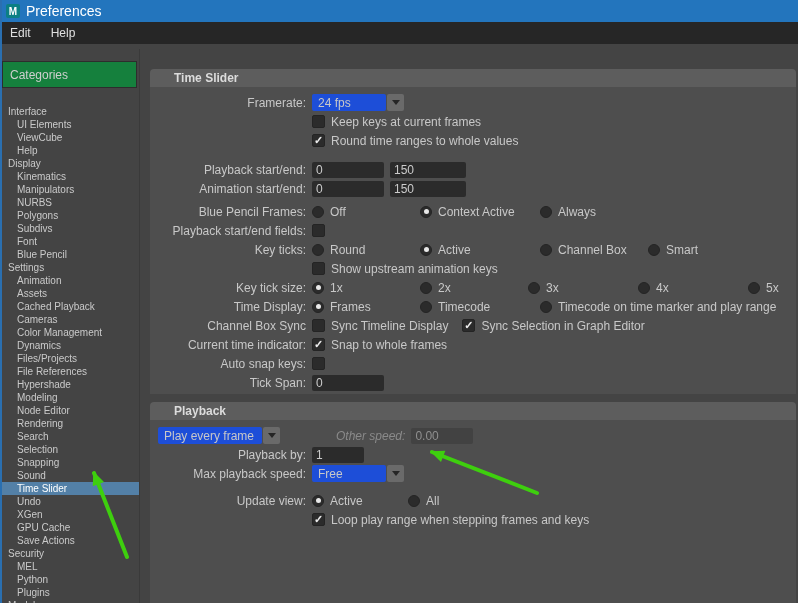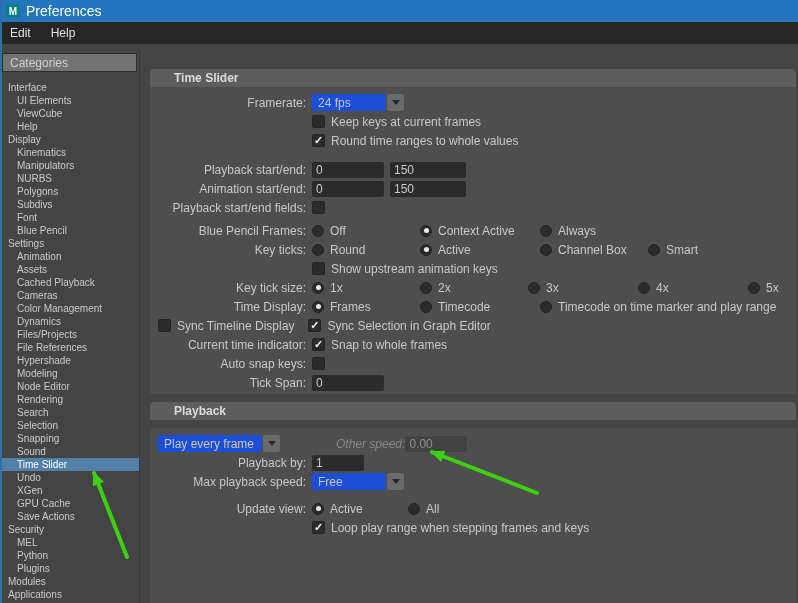--- a/index.html
+++ b/index.html
@@ -10,31 +10,31 @@
 
   .titlebar{flex:0 0 22px;background:#2375bd;display:flex;align-items:center;gap:6px;padding-left:6px;}
   .app-icon{width:14px;height:14px;background:#0c7f84;border-radius:2px;color:#ffffff;font-size:10px;font-weight:bold;display:flex;align-items:center;justify-content:center;}
   .title-text{color:#ffffff;font-size:14px;}
 
   .menubar{flex:0 0 22px;background:#262626;display:flex;align-items:center;color:#e0e0e0;font-size:12px;}
   .menu-item{padding:0 10px;height:100%;display:flex;align-items:center;cursor:default;}
 
   .body-area{flex:1;display:flex;padding-top:5px;background:#444444;min-height:0;}
   .sidebar{flex:0 0 140px;width:140px;display:flex;flex-direction:column;border-right:1px solid #3a3a3a;min-height:0;}
-  .panel-header{height:19px;margin:4px 2px;background:#737373;border:1px solid #2d2d2d;color:#cfcfcf;font-size:12px;display:flex;align-items:center;padding:0 7px;white-space:nowrap;overflow:hidden;}
+  .panel-header{height:27px;margin:12px 2px;background:#15803d;border:1px solid #2d2d2d;color:#cfcfcf;font-size:12px;display:flex;align-items:center;padding:0 7px;white-space:nowrap;overflow:hidden;}
   .tree{flex:1;padding-top:5px;overflow:hidden;font-size:10px;color:#cacaca;}
   .tree-item{height:13px;line-height:13px;padding-left:8px;white-space:nowrap;cursor:default;}
   .tree-item.ind{padding-left:17px;}
   .tree-item.sel{background:#5380a7;color:#ffffff;}
 
   .main{flex:1;display:flex;flex-direction:column;min-width:0;min-height:0;}
   .content{flex:1;padding:20px 2px 0 10px;display:flex;flex-direction:column;min-height:0;}
   .group{display:flex;flex-direction:column;}
   .group.grow{flex:1;}
-  .group+.group{margin-top:8px;gap:8px;}
+  .group+.group{margin-top:8px;}
   .group-header{flex:0 0 18px;background:#5d5d5d;border-radius:4px 4px 0 0;color:#dcdcdc;font-weight:bold;font-size:12px;display:flex;align-items:center;padding-left:24px;}
   .group-body{background:#4e4e4e;padding:6px 0 2px 8px;}
   .group.grow .group-body{flex:1;}
 
   .row{display:flex;align-items:center;height:19px;font-size:12px;color:#c8c8c8;white-space:nowrap;}
   .mt10{margin-top:10px;}
   .mt8{margin-top:8px;}
   .mt4{margin-top:4px;}
   .lbl{flex:0 0 148px;width:148px;text-align:right;margin-right:6px;}
   .opt{display:flex;align-items:center;gap:6px;}
@@ -50,21 +50,21 @@
   .radio.on::after{content:"";width:5px;height:5px;border-radius:50%;background:#e8e8e8;}
   .ti{background:#2b2b2b;border:none;outline:none;color:#cccccc;height:16px;font-size:12px;padding:0 4px;border-radius:2px;font-family:"Liberation Sans",sans-serif;}
   .ti.dis{background:#424242;color:#8f8f8f;}
   .dd{display:flex;align-items:center;}
   .dd-field{background:#1d4ed8;height:17px;border-radius:2px;color:#c8c8c8;font-size:12px;display:flex;align-items:center;padding:0 6px;}
   .dd-btn{width:17px;height:17px;background:#6a6a6a;border-radius:2px;margin-left:1px;display:flex;align-items:center;justify-content:center;}
   .dd-btn::after{content:"";border-left:4px solid transparent;border-right:4px solid transparent;border-top:5px solid #252525;}
   .dim{color:#8a8a8a;}
   .gap6{margin-left:6px;}
   .other-lbl{margin-left:56px;font-style:italic;}
-  .other-in{}
+  .other-in{margin-left:6px;}
 
   .arrows{position:absolute;inset:0;pointer-events:none;z-index:10;}
   .arrows line{stroke:#3ecf0e;stroke-width:4;stroke-linecap:round;}
 </style>
 </head>
 <body>
 
 <div class="window">
 
   <div class="titlebar">
@@ -157,39 +157,39 @@
               <input class="ti" style="width: 72px;" value="0">
               <input class="ti gap6" style="width: 76px;" value="150">
             </div>
 
             <div class="row">
               <div class="lbl">Animation start/end:</div>
               <input class="ti" style="width: 72px;" value="0">
               <input class="ti gap6" style="width: 76px;" value="150">
             </div>
 
+            <div class="row mt4">
+              <div class="lbl">Blue Pencil Frames:</div>
+              <span class="opt w108">
+                  <span class="radio"></span>
+                  <span>Off</span>
+                </span>
+              <span class="opt w120">
+                  <span class="radio on"></span>
+                  <span>Context Active</span>
+                </span>
+              <span class="opt">
+                  <span class="radio"></span>
+                  <span>Always</span>
+                </span>
+            </div>
+
             <div class="row">
               <div class="lbl">Playback start/end fields:</div>
               <span class="cb"></span>
-            </div>
-
-            <div class="row mt4">
-              <div class="lbl">Blue Pencil Frames:</div>
-              <span class="opt w108">
-                  <span class="radio"></span>
-                  <span>Off</span>
-                </span>
-              <span class="opt w120">
-                  <span class="radio on"></span>
-                  <span>Context Active</span>
-                </span>
-              <span class="opt">
-                  <span class="radio"></span>
-                  <span>Always</span>
-                </span>
             </div>
 
             <div class="row">
               <div class="lbl">Key ticks:</div>
               <span class="opt w108">
                   <span class="radio"></span>
                   <span>Round</span>
                 </span>
               <span class="opt w120">
                   <span class="radio on"></span>
@@ -245,20 +245,21 @@
                   <span class="radio"></span>
                   <span>Timecode</span>
                 </span>
               <span class="opt">
                   <span class="radio"></span>
                   <span>Timecode on time marker and play range</span>
                 </span>
             </div>
 
             <div class="row">
+              <div class="lbl">Channel Box Sync</div>
               <span class="opt mr14">
                   <span class="cb"></span>
                   <span>Sync Timeline Display</span>
                 </span>
               <span class="opt">
                   <span class="cb on"></span>
                   <span>Sync Selection in Graph Editor</span>
                 </span>
             </div>
 

